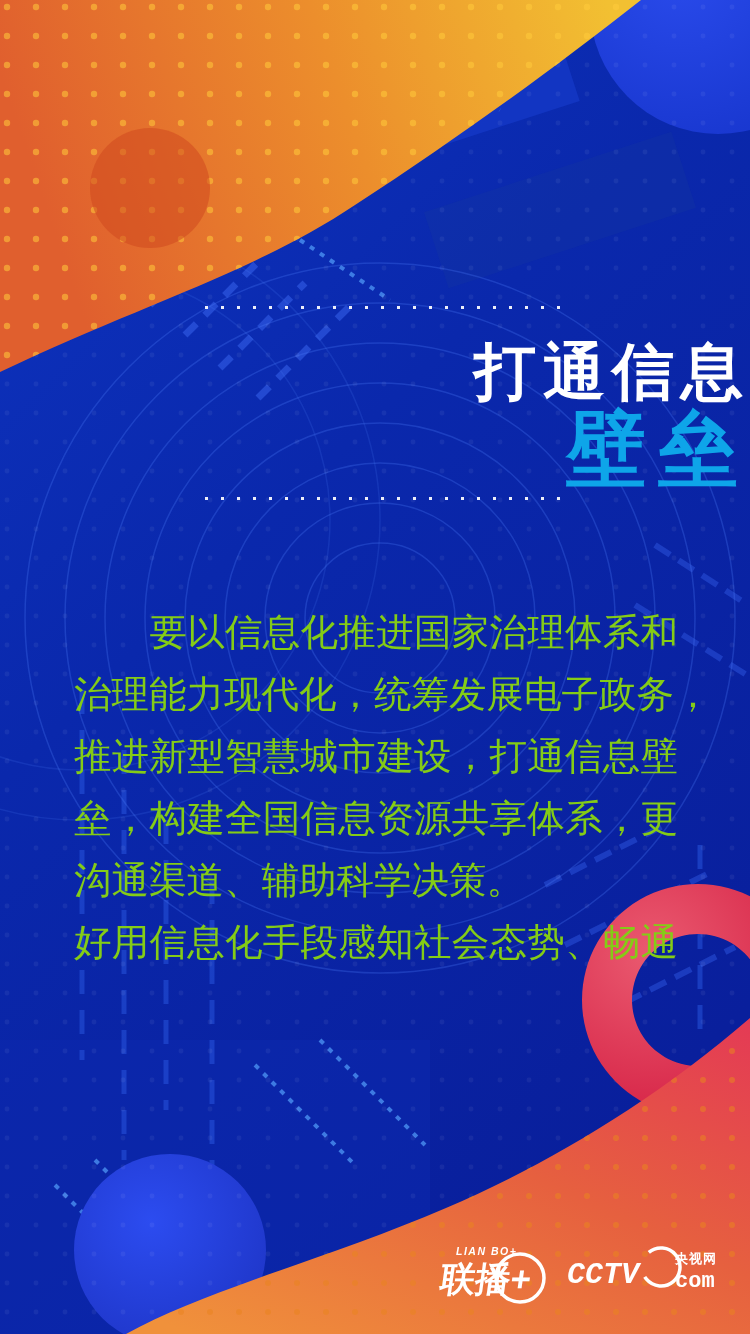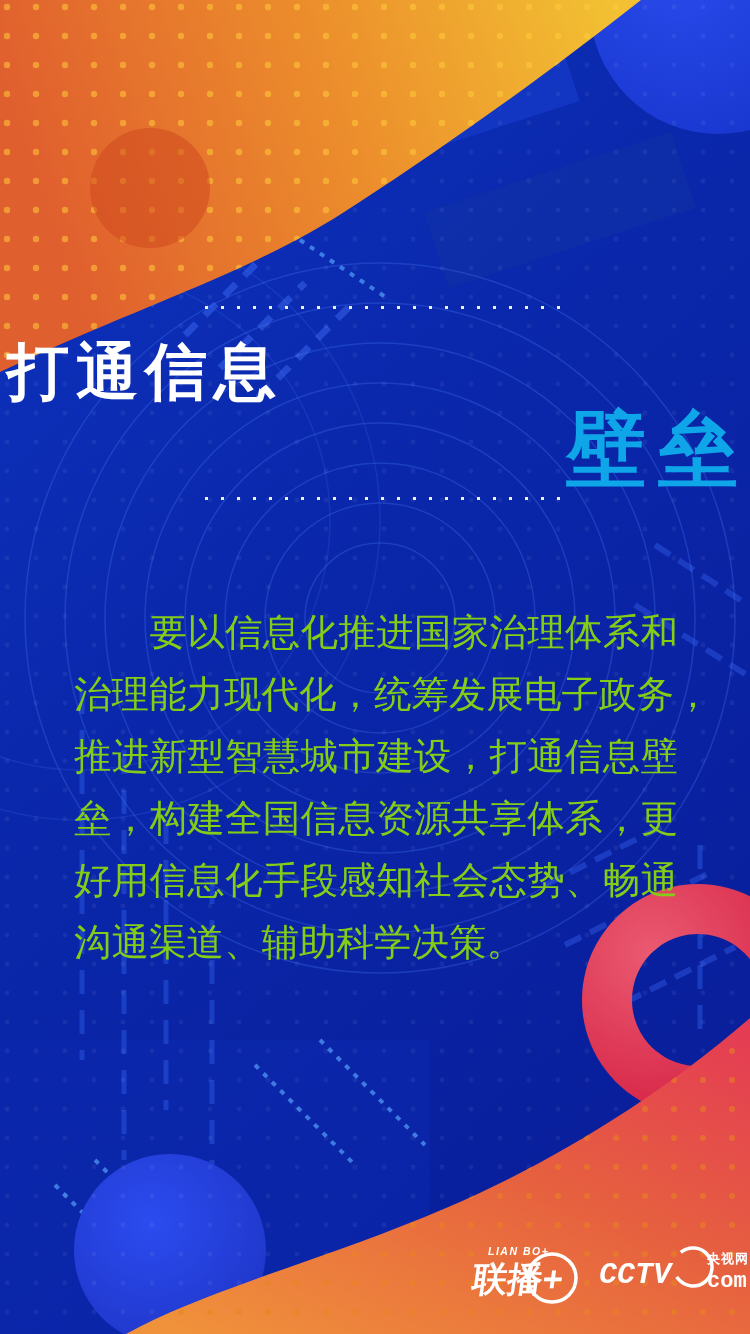--- a/index.html
+++ b/index.html
@@ -10,35 +10,35 @@
   }
   .bg-svg{position:absolute;left:0;top:0;width:750px;height:1334px;display:block;}
   .dotrow{
     position:absolute; left:205px; width:356px; height:3px;
     background:repeating-linear-gradient(to right, rgba(255,255,255,.92) 0 3px, transparent 3px 16px);
   }
   .dotrow.top{top:306px;}
   .dotrow.bottom{top:497px;}
   .title1{
     position:absolute; left:0; right:0; top:330px; margin:0;
-    text-align:left; color:#ffffff; font-size:62px; font-weight:900;
+    text-align:right; color:#ffffff; font-size:62px; font-weight:900;
     letter-spacing:7px; text-indent:7px;
   }
   .title2{
     position:absolute; left:0; right:0; top:396px; margin:0;
     text-align:right; color:#0ea5e9; font-size:80px; font-weight:900;
     letter-spacing:12px; text-indent:12px;
   }
   .body-text{
     position:absolute; left:74px; top:601px; width:604px;
     color:#84cc16; font-size:37.5px; line-height:62px; font-weight:500;
   }
   .body-text .line{ text-align:justify; text-align-last:justify; white-space:nowrap;}
   .body-text .line.last{ text-align-last:left;}
-  .footer{position:absolute; left:0; top:1238px; width:642px; height:70px;margin-left:32px;}
+  .footer{position:absolute; left:0; top:1238px; width:642px; height:70px;}
   .lianbo{position:absolute; left:440px; top:4px; width:122px; height:62px;}
   .cctv{position:absolute; left:567px; top:5px; width:150px; height:56px;font-family:Liberation Mono, monospace;}
   .logo-svg{width:100%;height:100%;display:block;overflow:visible;}
 </style>
 </head>
 <body>
 
 <div class="poster">
 
   <svg class="bg-svg" viewBox="0 0 750 1334" aria-hidden="true">
@@ -157,22 +157,22 @@
   <div class="dotrow bottom"></div>
 
   <h1 class="title1">打通信息</h1>
   <h2 class="title2">壁垒</h2>
 
   <div class="body-text">
     <div class="line">　　要以信息化推进国家治理体系和</div>
     <div class="line">治理能力现代化，统筹发展电子政务，</div>
     <div class="line">推进新型智慧城市建设，打通信息壁</div>
     <div class="line">垒，构建全国信息资源共享体系，更</div>
+    <div class="line last">沟通渠道、辅助科学决策。</div>
     <div class="line">好用信息化手段感知社会态势、畅通</div>
-    <div class="line last">沟通渠道、辅助科学决策。</div>
   </div>
 
   <div class="footer">
     <div class="lianbo">
       <svg class="logo-svg" viewBox="0 0 122 62">
         <g fill="#FFFFFF">
           <text x="16" y="13" font-size="10.5" font-weight="bold" font-style="italic" letter-spacing="1.5">LIAN BO+</text>
           <circle cx="80" cy="36" r="24" fill="none" stroke="#FFFFFF" stroke-width="3.5"></circle>
           <text x="6" y="49" font-size="35" font-weight="900" transform="skewX(-8)">联播+</text>
         </g>

